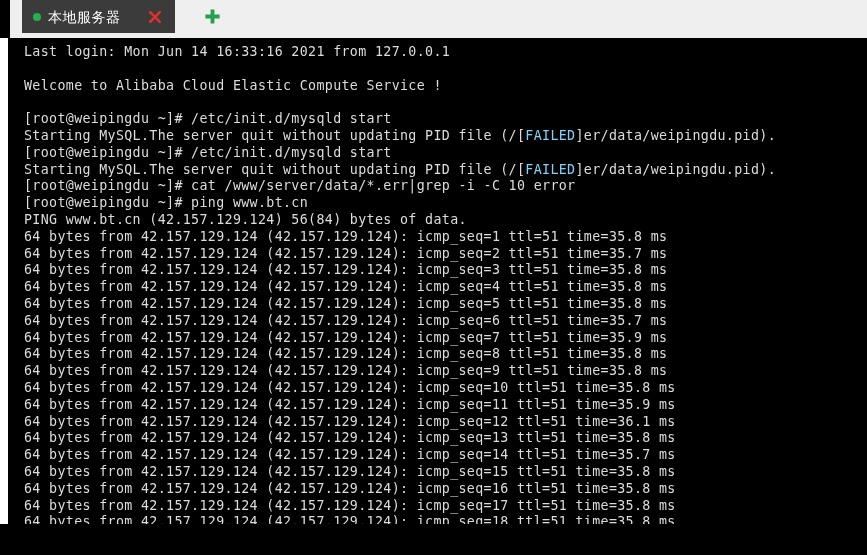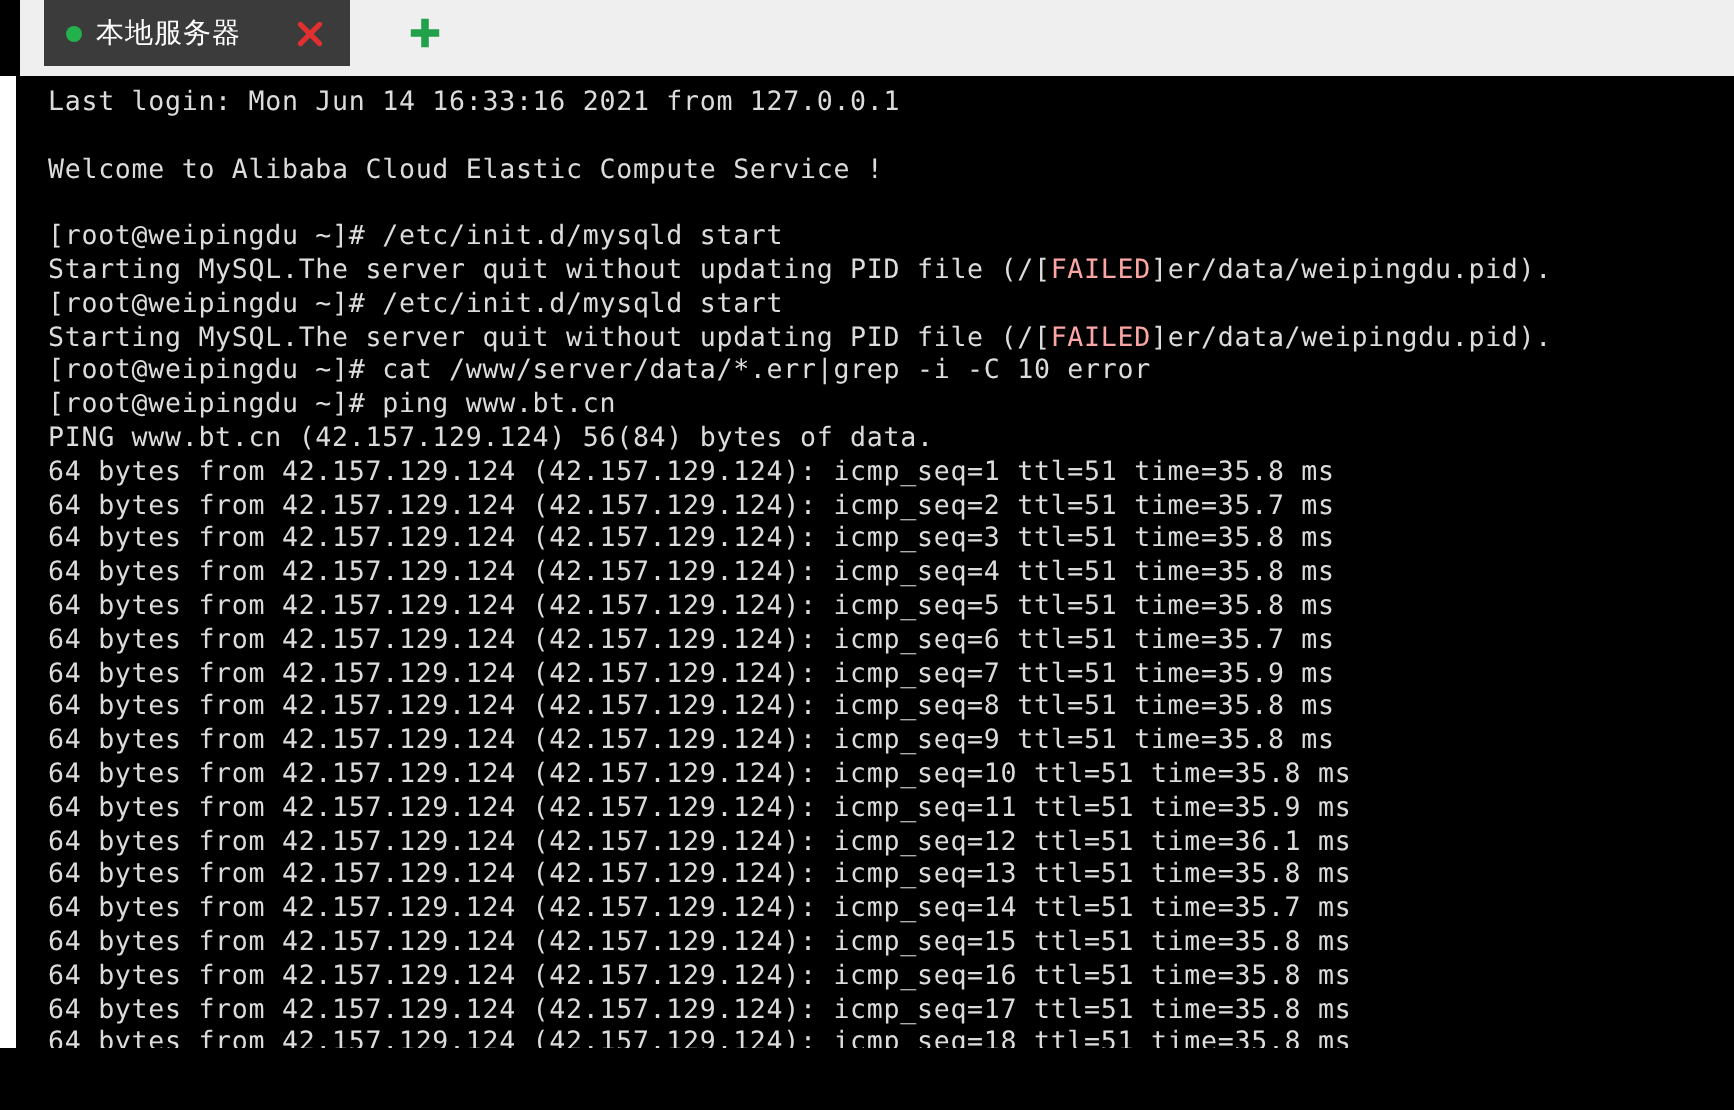--- a/index.html
+++ b/index.html
@@ -133,21 +133,21 @@
     line-height: 16.8px;
     white-space: pre;
     letter-spacing: 0.35px;
   }
   .term-line {
     white-space: pre;
     min-height: 16.8px;
   }
   .term-line.blank { height: 16.8px; }
 
-  .c-fail { color: #fca5a5; }
+  .c-fail { color: #7dd3fc; }
 </style>
 </head>
 <body>
 
 <div id="app">
 
   <div class="tabbar">
     <div class="tabbar-gutter"></div>
 
     <div class="tab">

